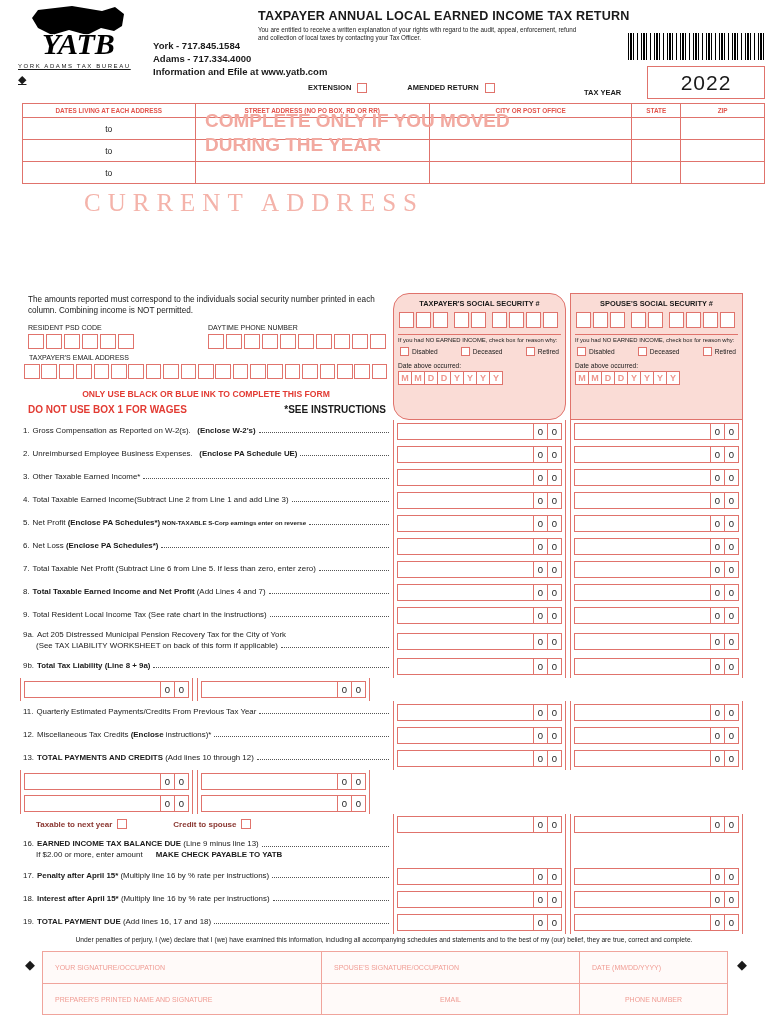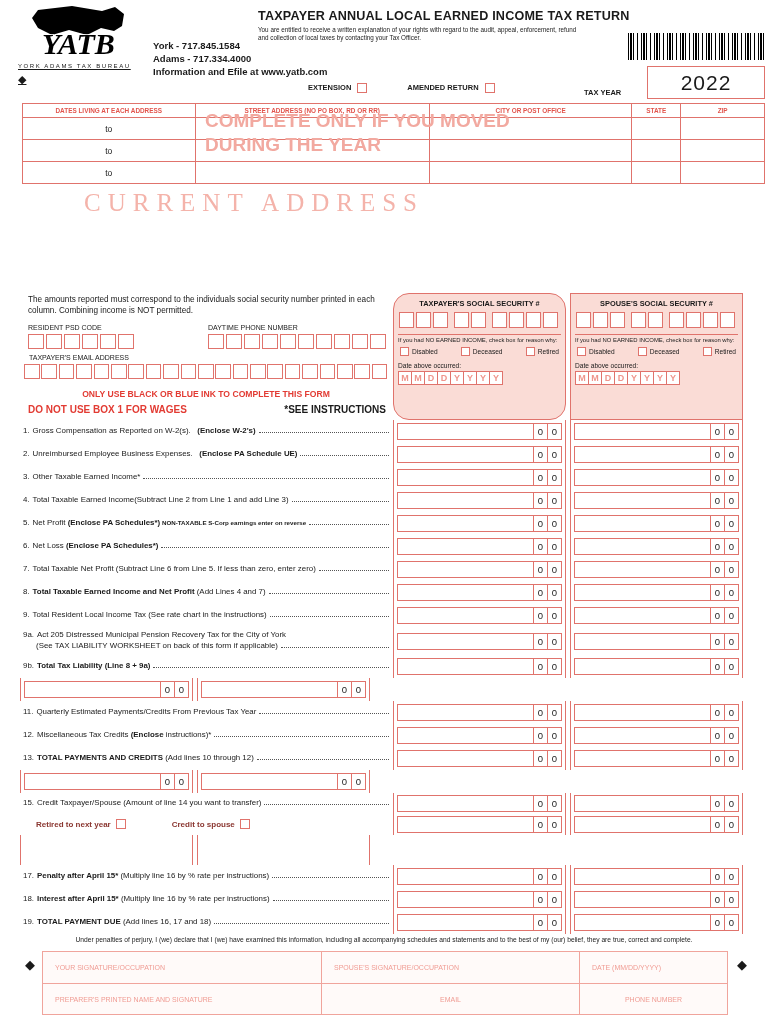--- a/index.html
+++ b/index.html
@@ -661,44 +661,41 @@
         <div class="li-cell spc">
           <div class="amount-box">
             <span class="cents">
               <span class="cent">0</span>
               <span class="cent">0</span>
             </span>
           </div>
         </div>
       </div>
       <div class="li-row" style="height: 21px;">
-        <div class="li-label">
-          <div class="li-line"><span class="li-num">15.</span><span>Credit Taxpayer/Spouse (Amount of line 14 you want to transfer)</span><span class="leader"></span></div>
-        </div>
         <div class="li-cell">
           <div class="amount-box">
             <span class="cents">
               <span class="cent">0</span>
               <span class="cent">0</span>
             </span>
           </div>
         </div>
         <div class="li-cell spc">
           <div class="amount-box">
             <span class="cents">
               <span class="cent">0</span>
               <span class="cent">0</span>
             </span>
           </div>
         </div>
       </div>
       <div class="li-row" style="height: 21px;">
         <div class="li-label credit-row">
           <span class="credit-item">
-            <span>Retired to next year</span>
+            <span>Taxable to next year</span>
             <span class="checkbox"></span>
           </span>
           <span class="credit-item">
             <span>Credit to spouse</span>
             <span class="checkbox"></span>
           </span>
         </div>
         <div class="li-cell">
           <div class="amount-box">
             <span class="cents">
@@ -710,20 +707,24 @@
         <div class="li-cell spc">
           <div class="amount-box">
             <span class="cents">
               <span class="cent">0</span>
               <span class="cent">0</span>
             </span>
           </div>
         </div>
       </div>
       <div class="li-row" style="height: 30px;">
+        <div class="li-label">
+          <div class="li-line"><span class="li-num">16.</span><span class="b">EARNED INCOME TAX BALANCE DUE </span><span>(Line 9 minus line 13)</span><span class="leader"></span></div>
+          <div class="li-line li-line2-indent"><span>If $2.00 or more, enter amount      </span><span class="b">MAKE CHECK PAYABLE TO YATB</span></div>
+        </div>
         <div class="li-cell"></div>
         <div class="li-cell spc"></div>
       </div>
       <div class="li-row">
         <div class="li-label">
           <div class="li-line"><span class="li-num">17.</span><span class="b">Penalty after April 15*</span><span> (Multiply line 16 by % rate per instructions)</span><span class="leader"></span></div>
         </div>
         <div class="li-cell">
           <div class="amount-box">
             <span class="cents">

